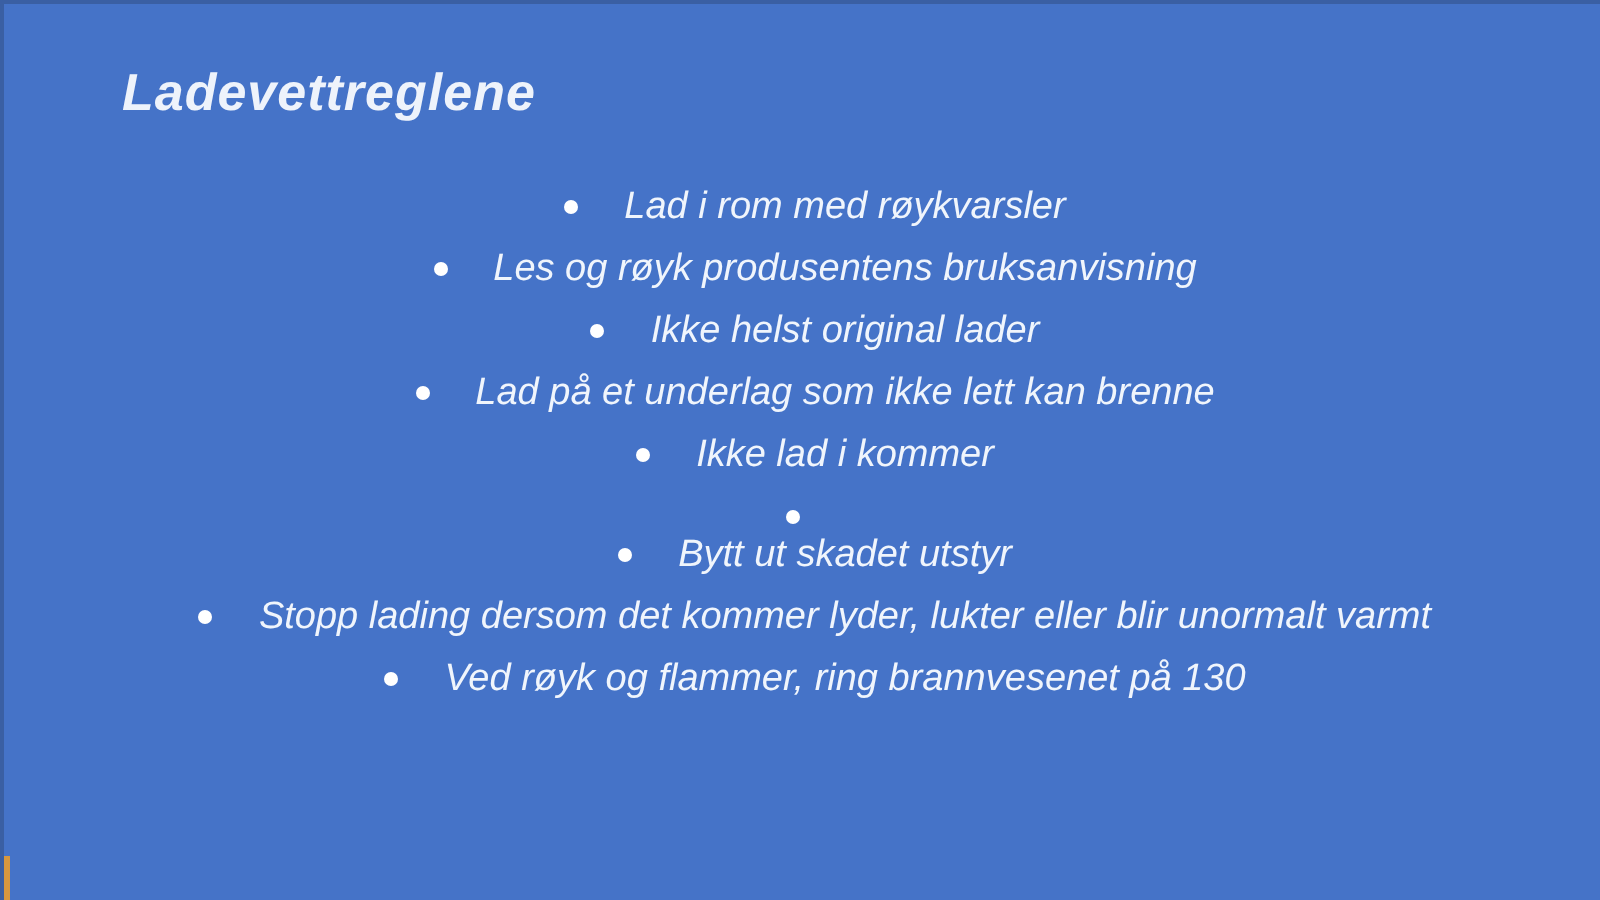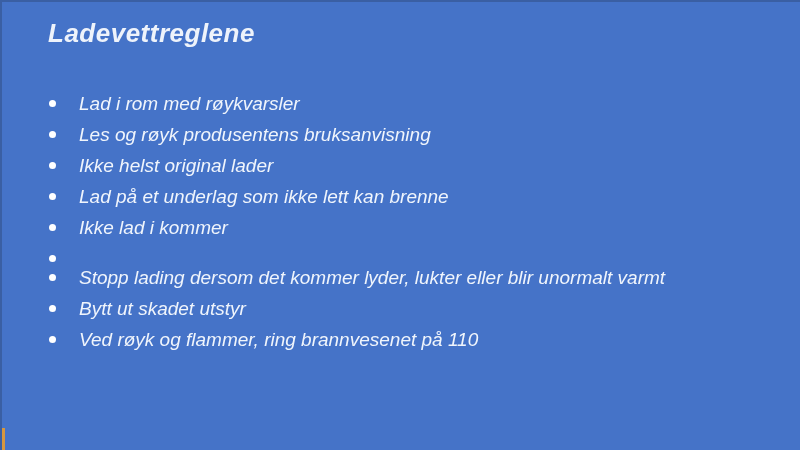--- a/index.html
+++ b/index.html
@@ -24,21 +24,21 @@
     left: 0;
     bottom: 0;
     width: 3px;
     height: 22px;
     background: #d6973f;
   }
   .slide-title {
     position: absolute;
     left: 42px;
     top: 12px;
-    margin: 4px;
+    margin: 17px;
     font-size: 26px;
     font-style: italic;
     font-weight: 600;
     letter-spacing: 0.5px;
     color: #eef3fb;
   }
   .bullet-list {
     position: absolute;
     left: 44px;
     top: 86px;
@@ -48,20 +48,21 @@
     width: 720px;
   }
   .bullet-item {
     display: flex;
     align-items: flex-start;
     font-size: 19px;
     font-style: italic;
     font-weight: 500;
     line-height: 31px;
     color: #f0f5fc;
+    justify-content: center;
   }
   .bullet-dot {
     flex: 0 0 auto;
     width: 7px;
     height: 7px;
     margin: 12px 23px 0 3px;
     border-radius: 50%;
     background: #ffffff;
   }
   .bullet-text {
@@ -93,26 +94,26 @@
     </li>
     <li class="bullet-item">
       <span class="bullet-dot"></span>
       <span class="bullet-text">Ikke lad i kommer</span>
     </li>
     <li class="bullet-item">
       <span class="bullet-dot"></span>
     </li>
     <li class="bullet-item">
       <span class="bullet-dot"></span>
+      <span class="bullet-text">Bytt ut skadet utstyr</span>
+    </li>
+    <li class="bullet-item">
+      <span class="bullet-dot"></span>
       <span class="bullet-text">Stopp lading dersom det kommer lyder, lukter eller blir unormalt varmt</span>
     </li>
     <li class="bullet-item">
       <span class="bullet-dot"></span>
-      <span class="bullet-text">Bytt ut skadet utstyr</span>
-    </li>
-    <li class="bullet-item">
-      <span class="bullet-dot"></span>
-      <span class="bullet-text">Ved røyk og flammer, ring brannvesenet på 110</span>
+      <span class="bullet-text">Ved røyk og flammer, ring brannvesenet på 130</span>
     </li>
   </ul>
 
   <div class="accent-strip"></div>
 </div>
 
 </body></html>

